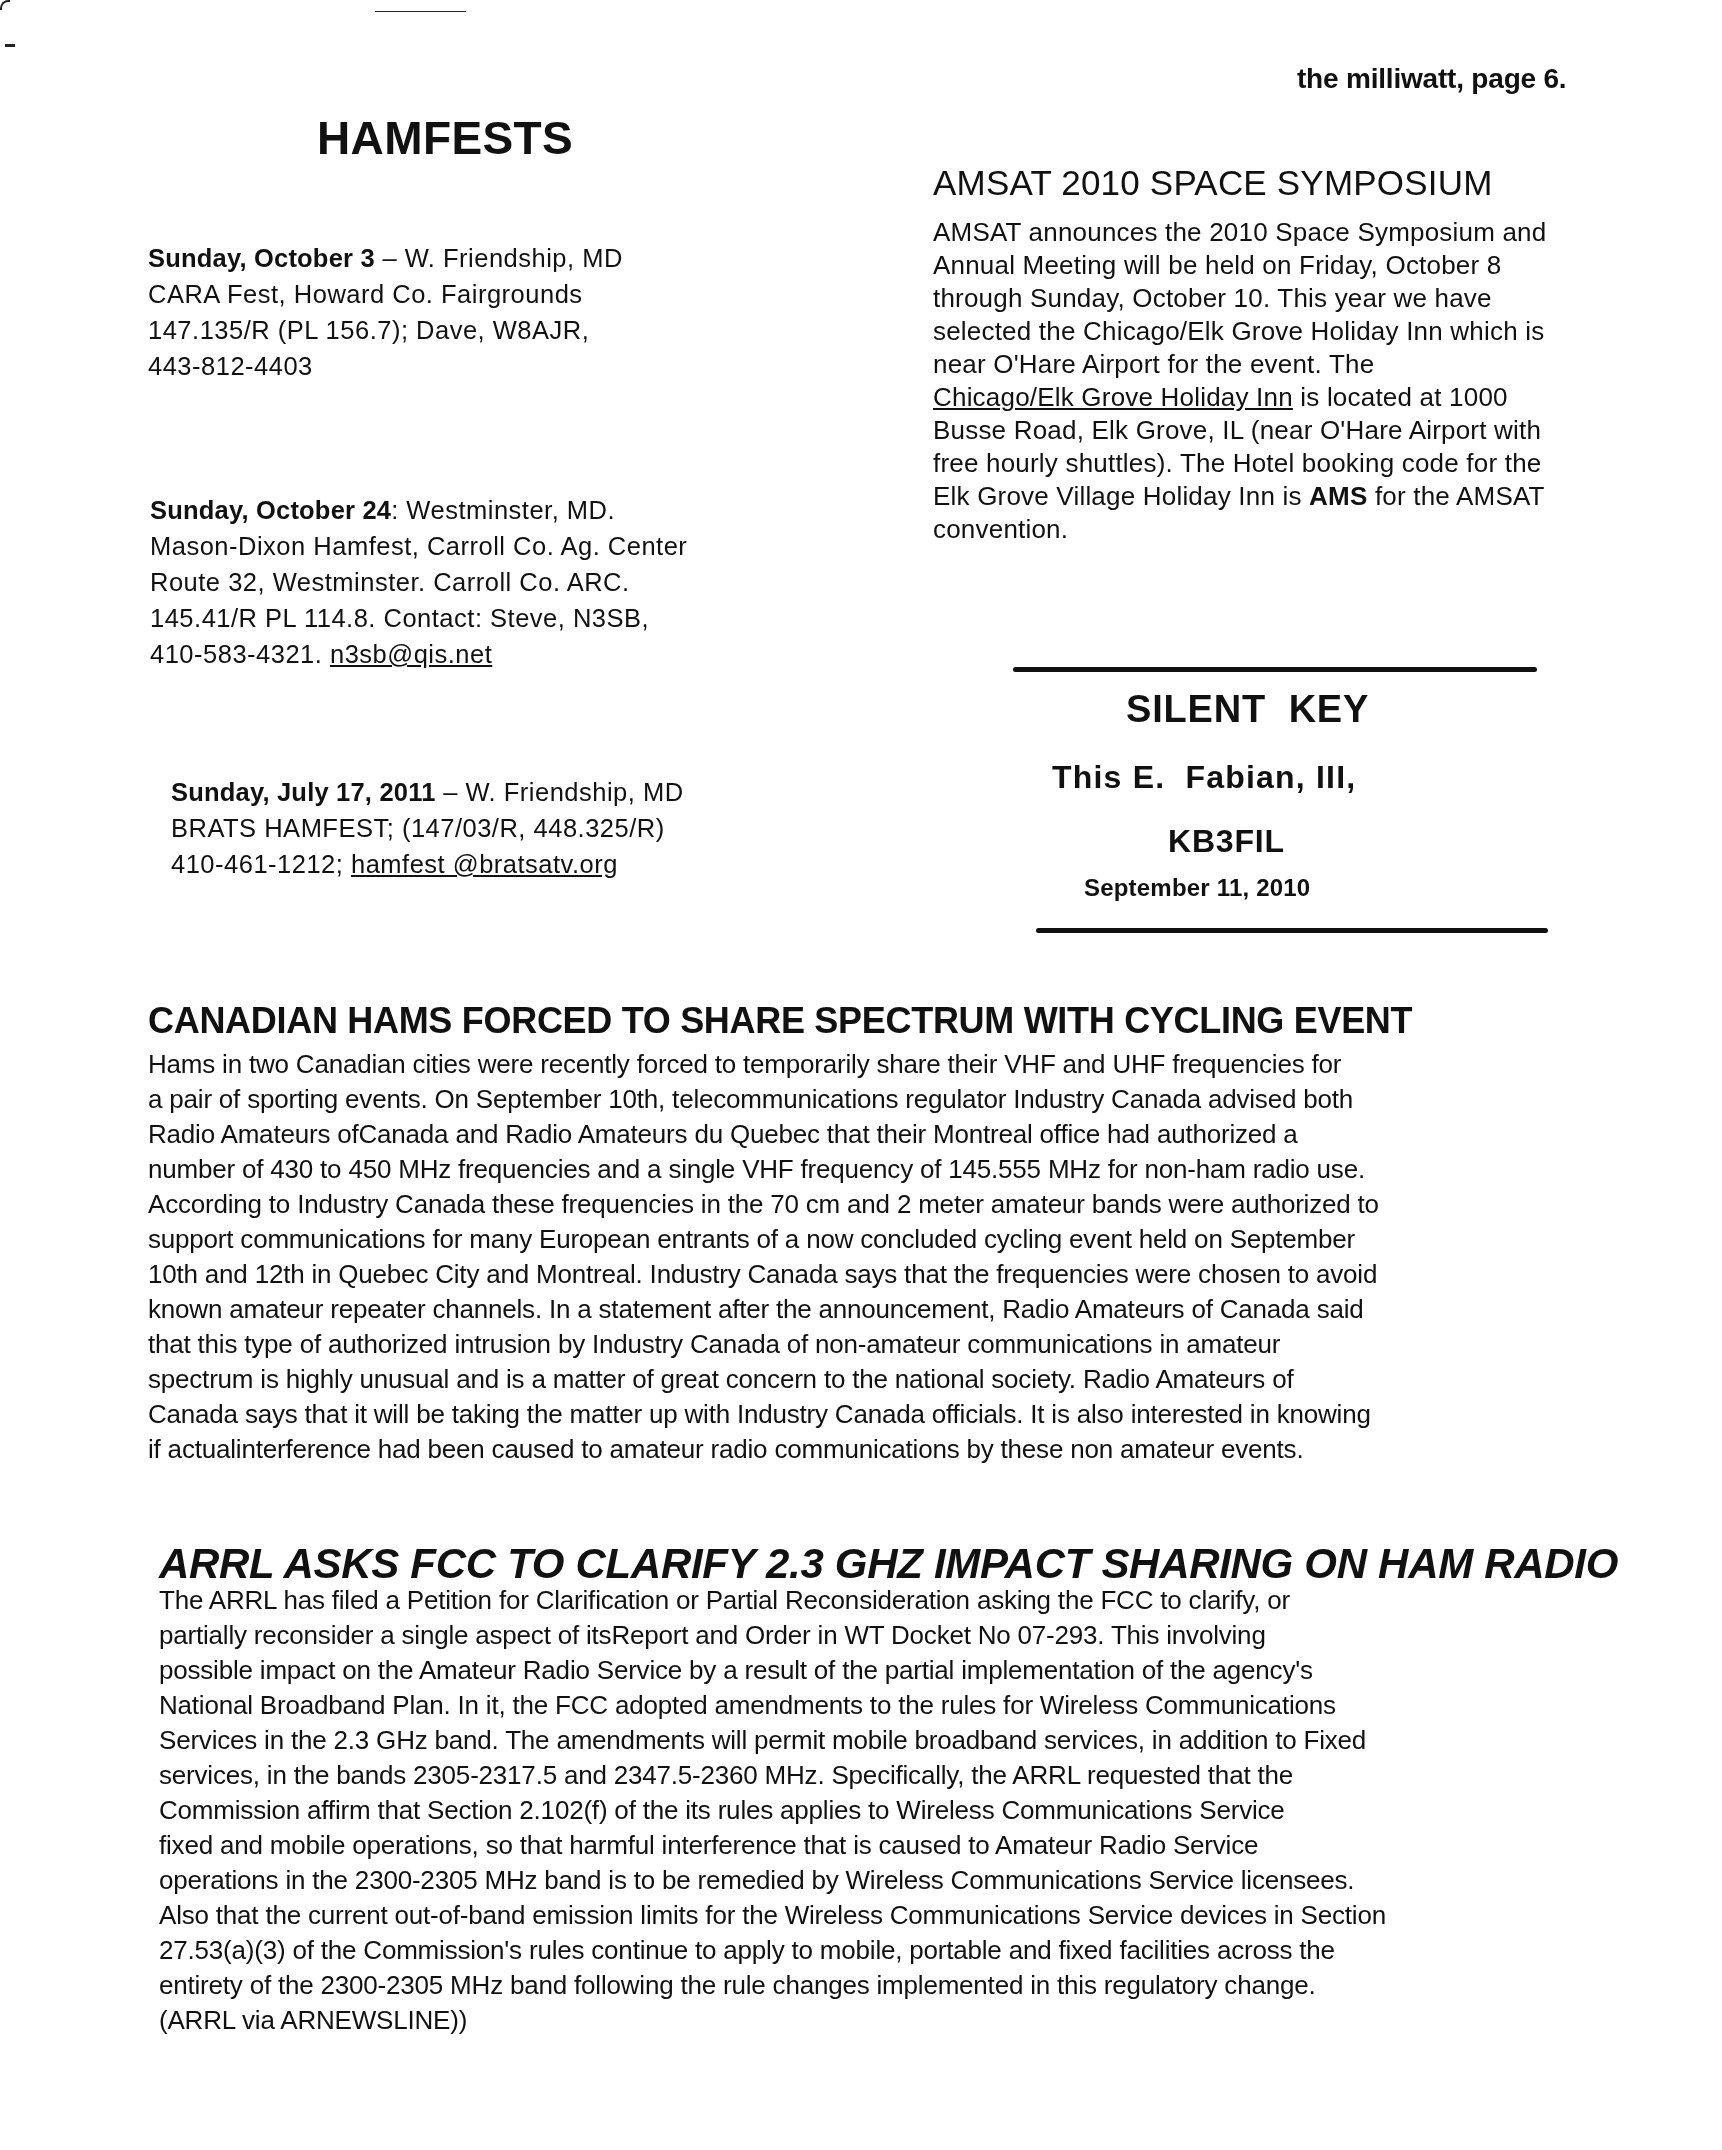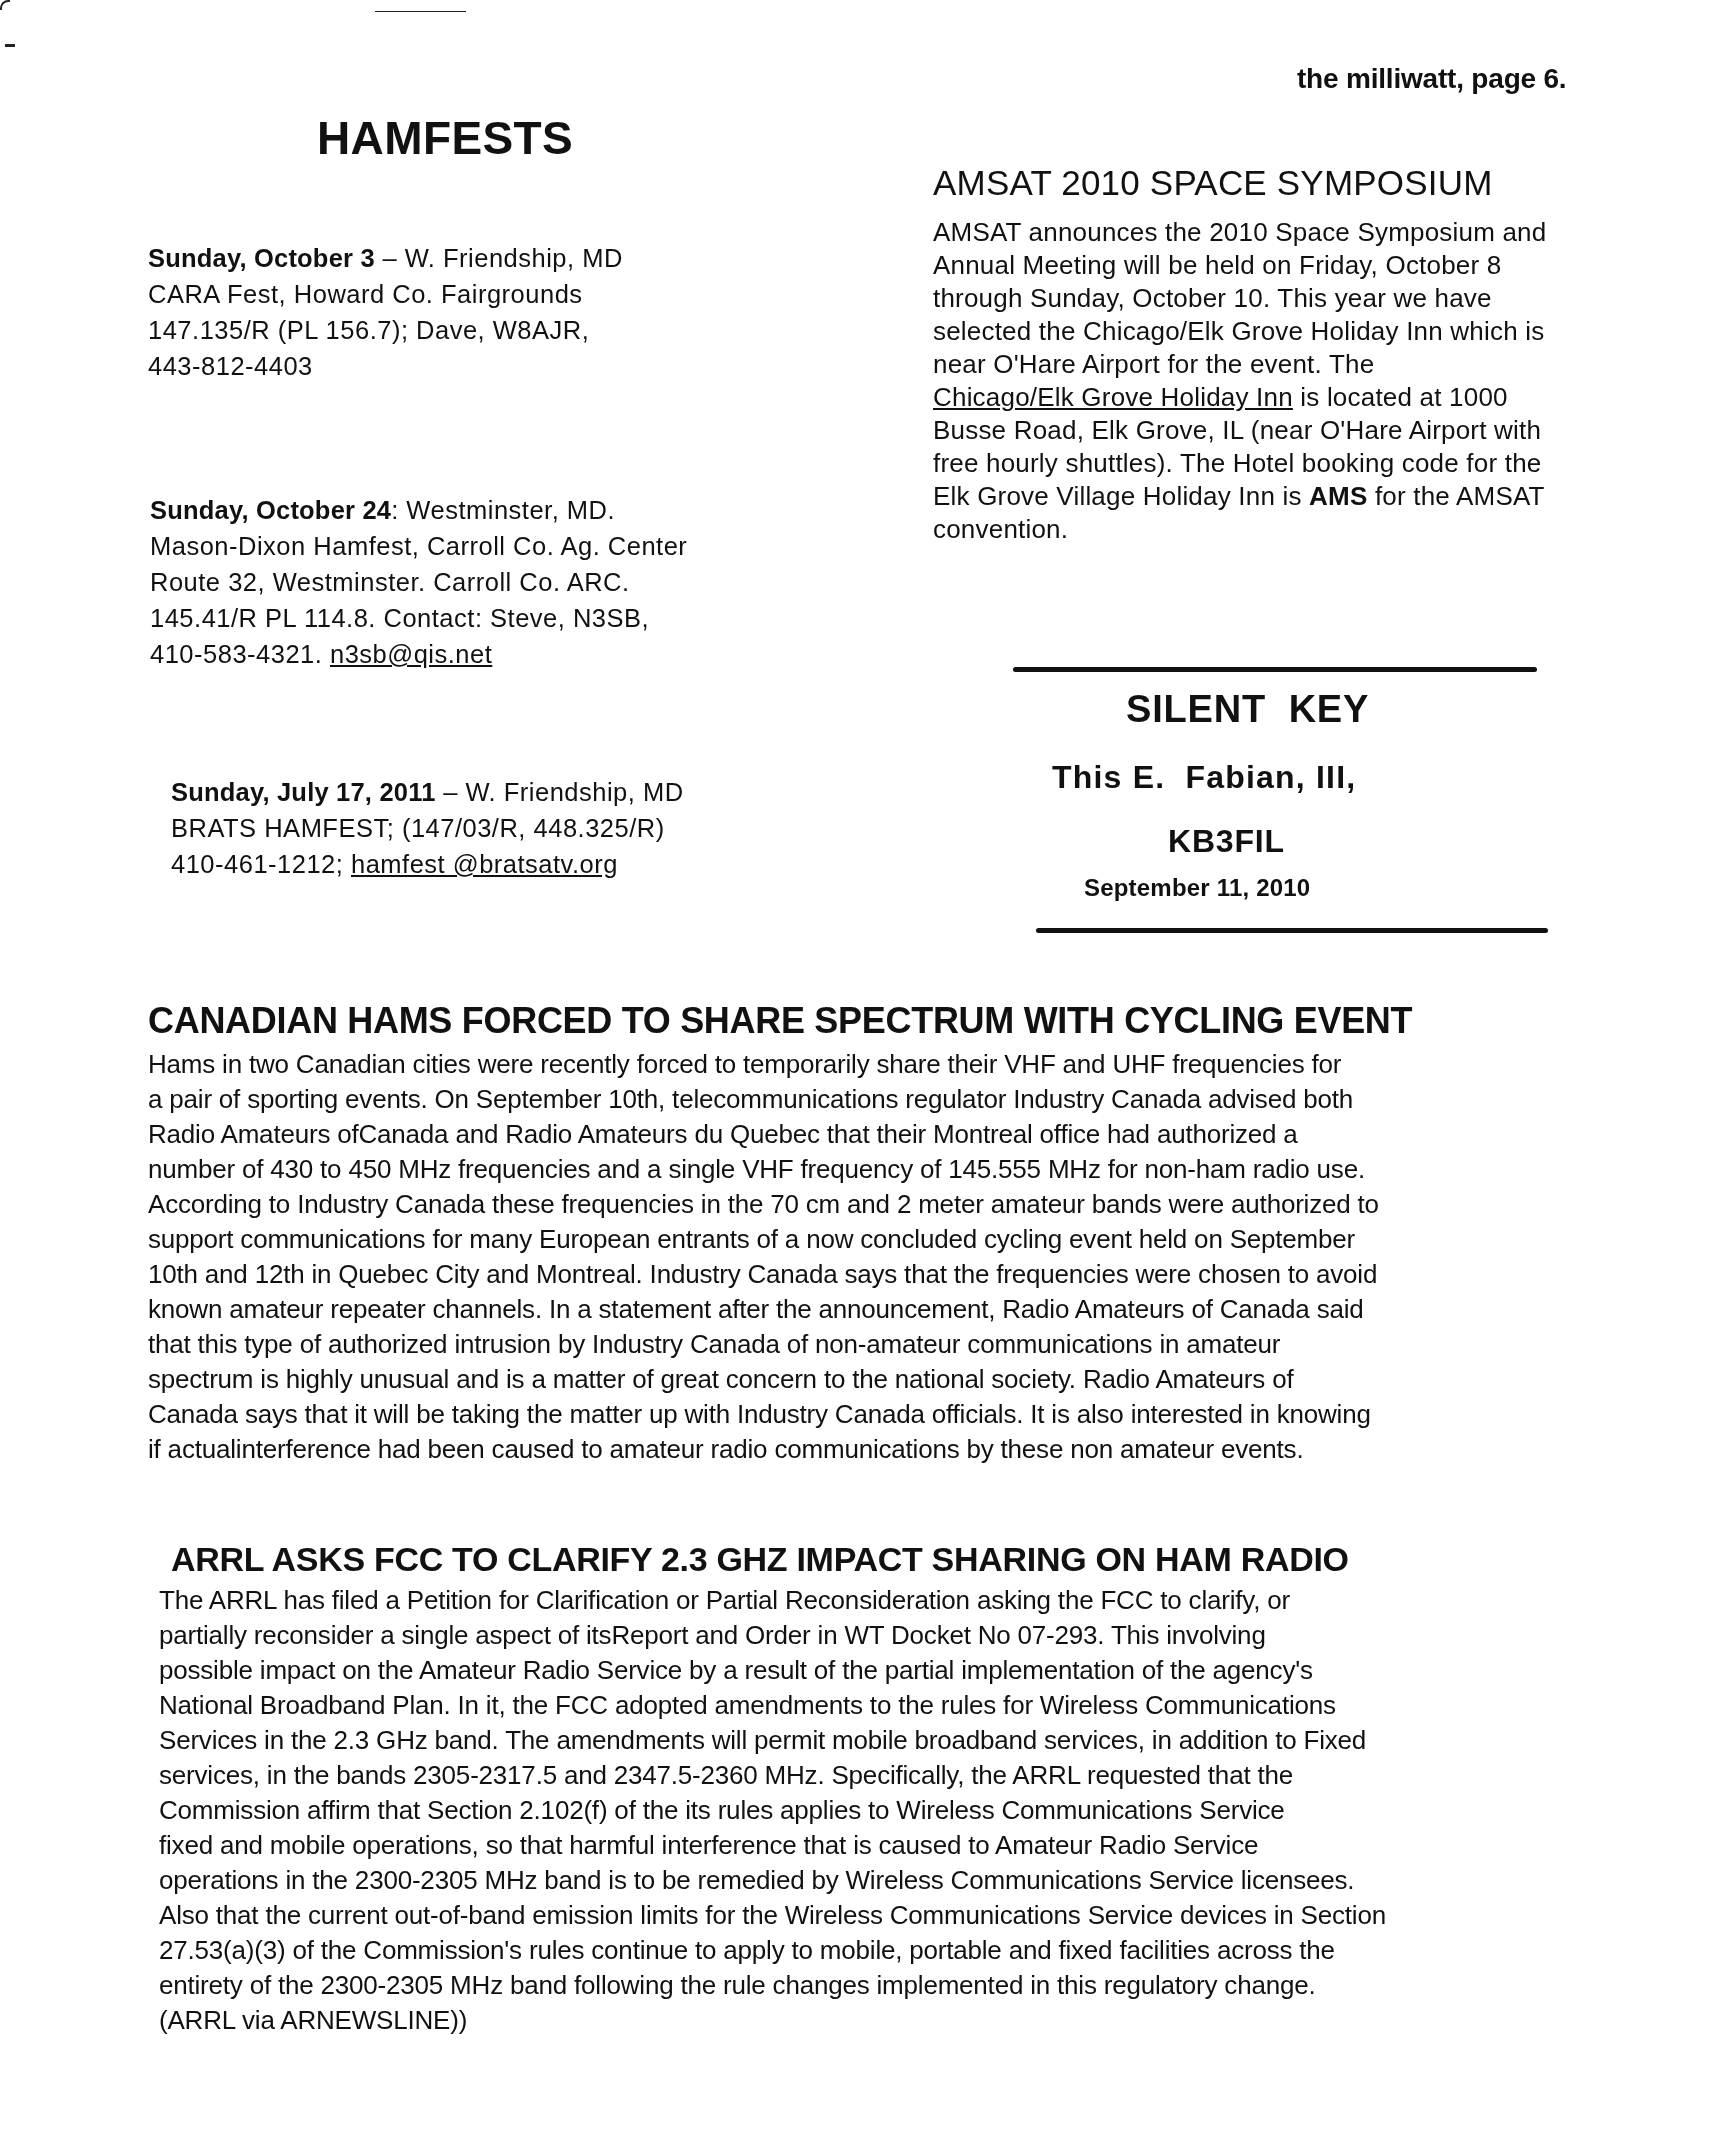--- a/index.html
+++ b/index.html
@@ -34,21 +34,21 @@
     .sk-call { left: 1168px; top: 823px; font-size: 32px; font-weight: bold; letter-spacing: 0.8px; }
     .sk-date { left: 1084px; top: 874px; font-size: 24px; font-weight: bold; letter-spacing: 0.2px; }
 
     .art-title { font-size: 36px; font-weight: bold; letter-spacing: -0.3px; white-space: nowrap; }
     .art-body { font-size: 26px; line-height: 35px; letter-spacing: -0.2px; }
     .art-body div { white-space: nowrap; }
 
     .canada-title { left: 148px; top: 1000px; }
     .canada-body { left: 148px; top: 1047px; }
 
-    .arrl-title { left: 171px; top: 1540px; font-size: 34px; }
+    .arrl-title { left: 159px; top: 1540px; font-size: 42px; font-style: italic; }
     .arrl-body { left: 159px; top: 1583px; line-height: 35px; }
   </style>
 </head>
 <body>
 
 <div class="abs corner"></div>
 <div class="abs scan-mark-top"></div>
 <div class="abs scan-mark-left"></div>
 
 <div class="abs page-header">the milliwatt, page 6.</div>

